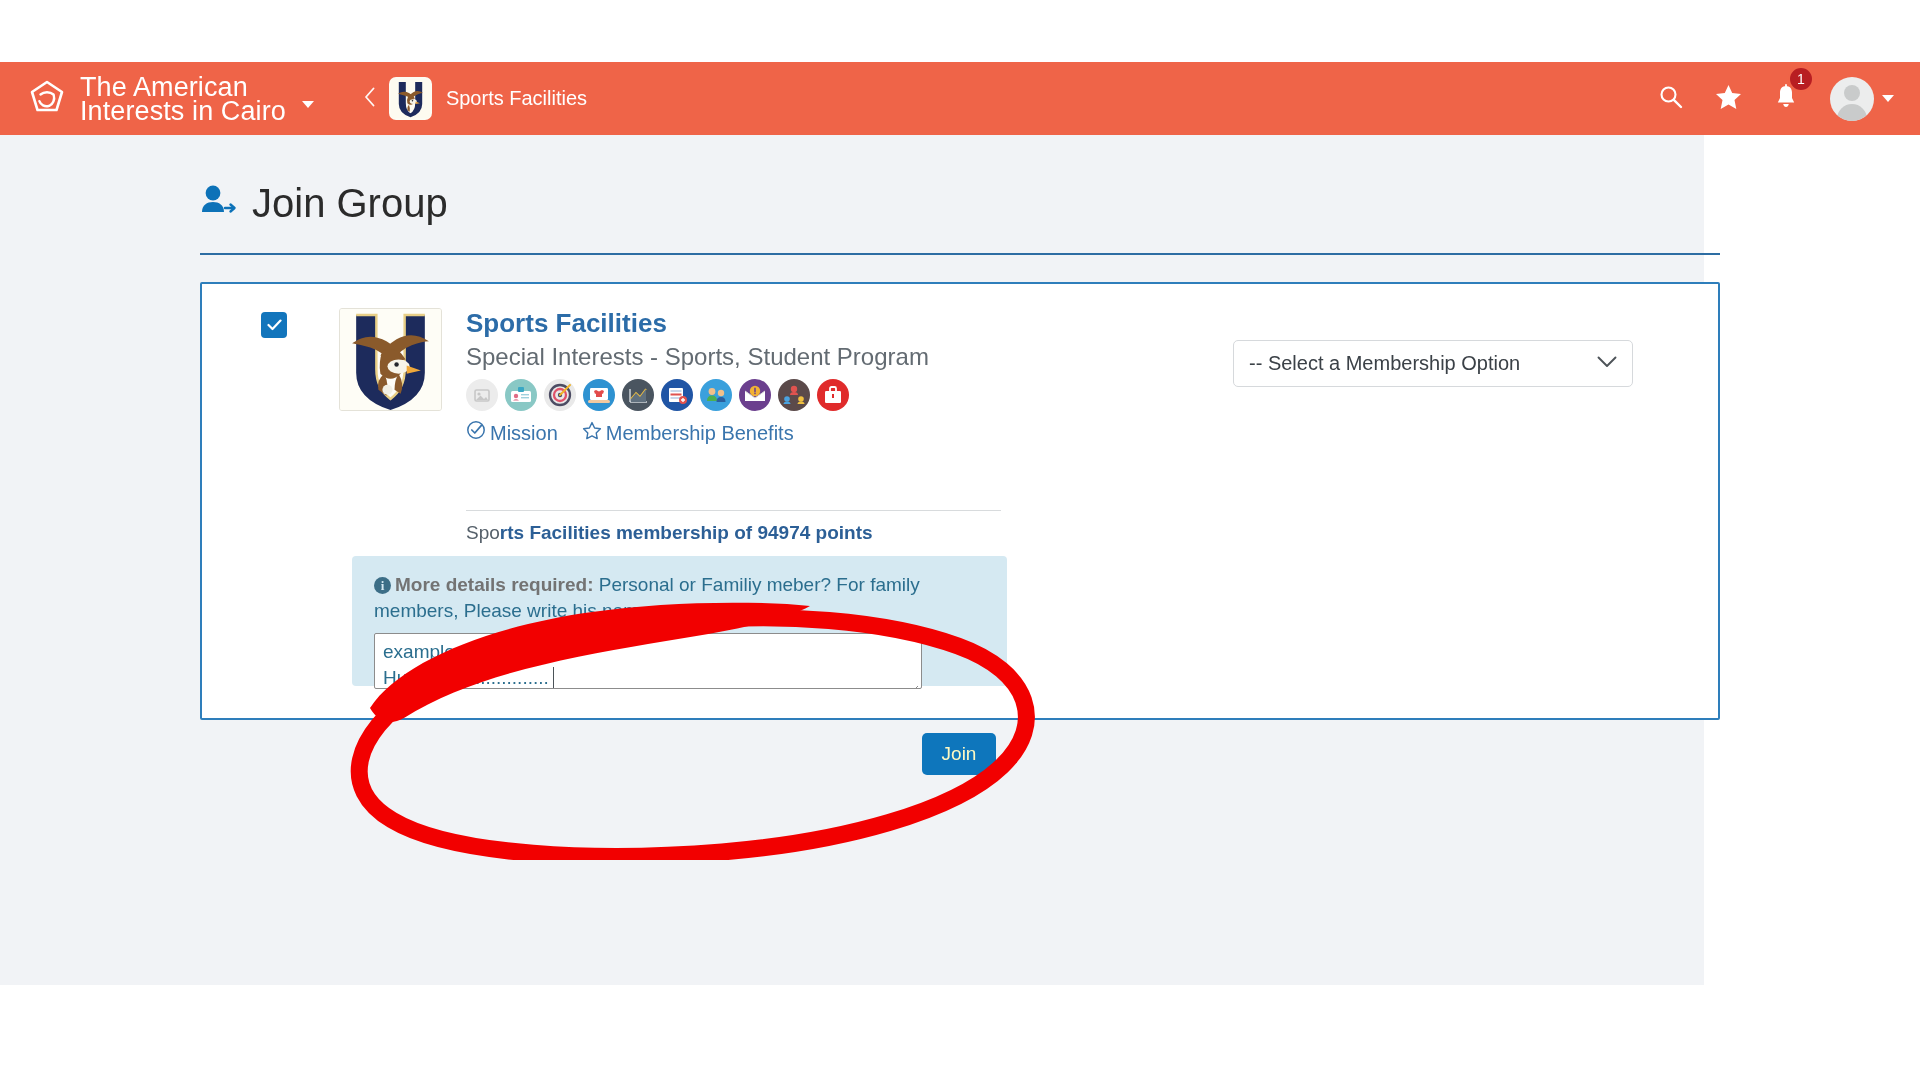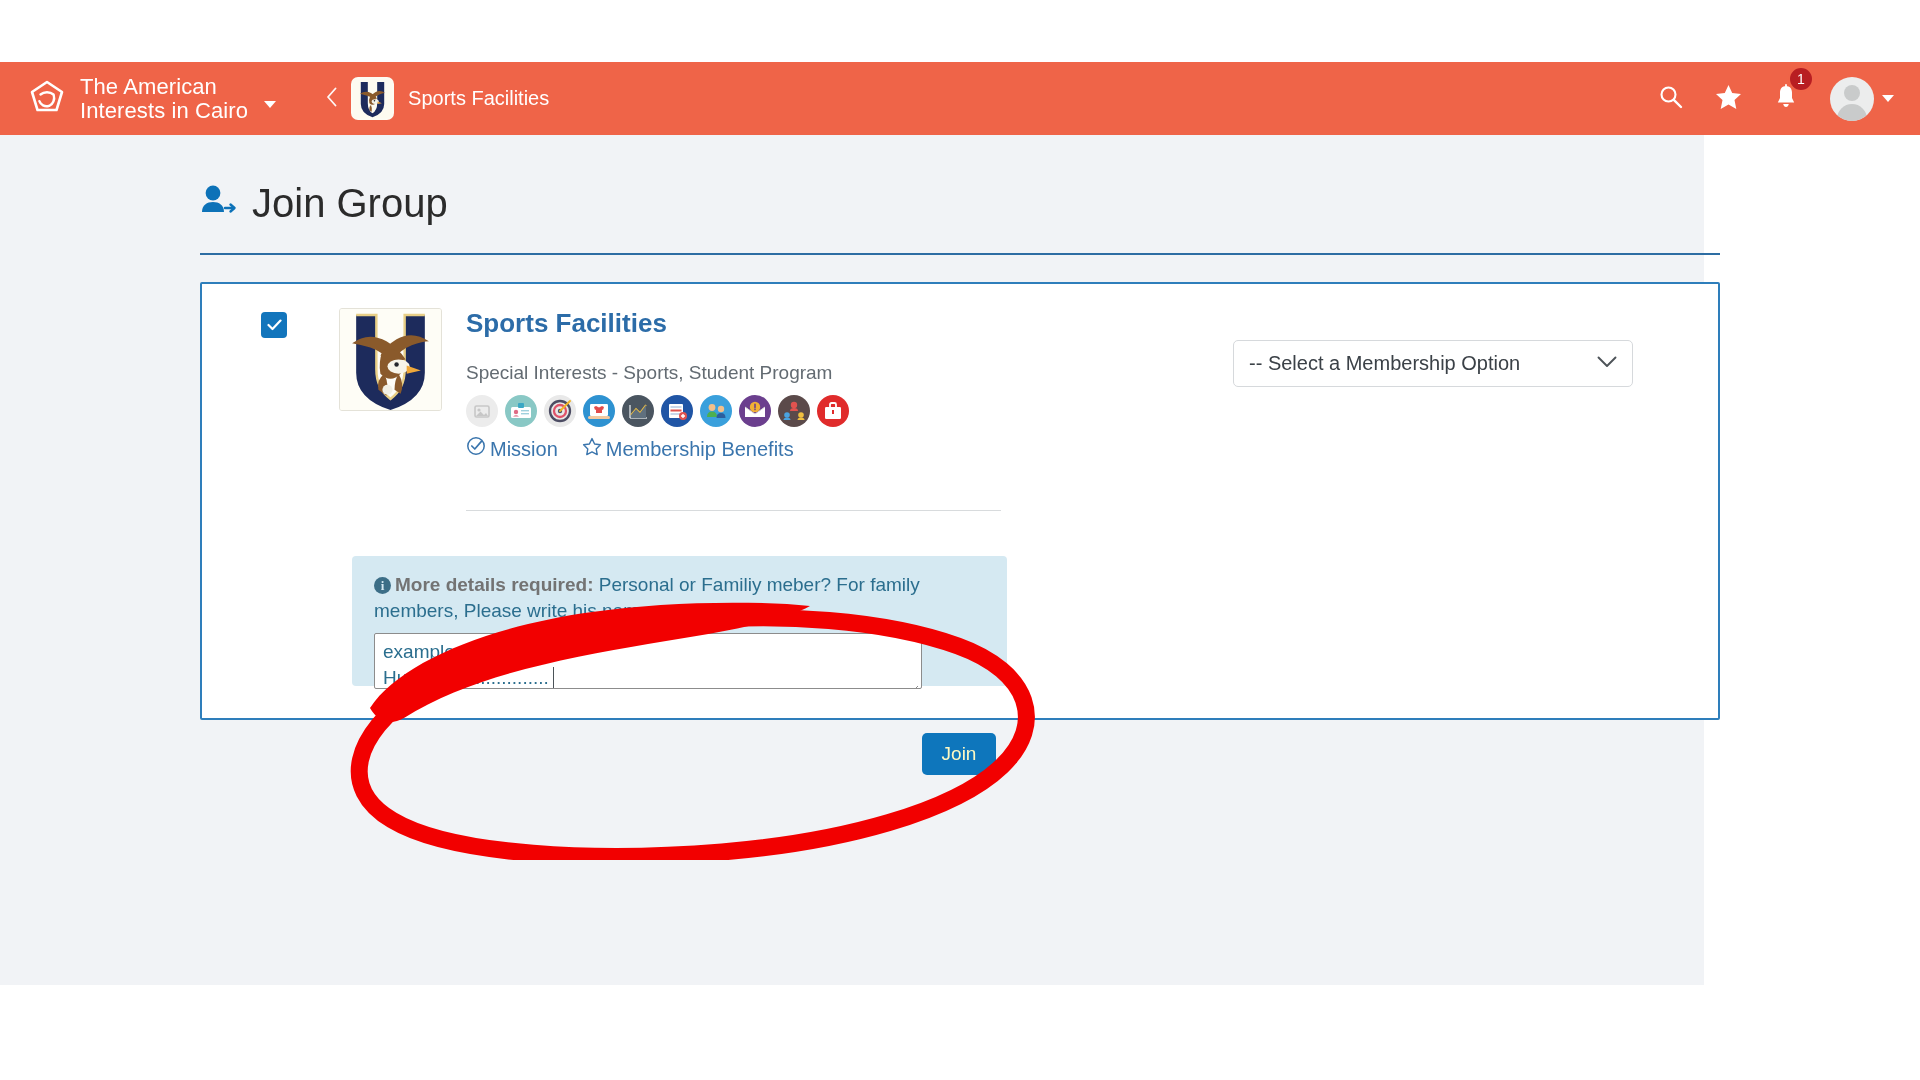--- a/index.html
+++ b/index.html
@@ -27,21 +27,21 @@
     display: flex; align-items: center;
   }
   .brand {
     display: flex; align-items: center;
     margin-left: 26px;
     gap: 12px;
   }
   .brand-mark { width: 42px; height: 42px; flex: 0 0 42px; }
   .brand-text {
     color: #ffffff;
-    font-size: 22px;
+    font-size: 27px;
     line-height: 24px;
     font-weight: 400;
     letter-spacing: .1px;
     white-space: nowrap;
   }
   .brand-caret {
     width: 0; height: 0; margin-left: 4px; margin-top: 12px;
     border-left: 6px solid transparent;
     border-right: 6px solid transparent;
     border-top: 7px solid #ffffff;
@@ -169,23 +169,23 @@
     width: 660px;
   }
   .group-name {
     color: #2c6ca8;
     font-size: 26px;
     font-weight: bold;
     line-height: 34px;
   }
   .group-cat {
     color: #636b72;
-    font-size: 19px;
+    font-size: 24px;
     line-height: 28px;
-    margin-top: 19px;
+    margin-top: 3px;
   }
   .badge-row {
     display: flex; align-items: center; gap: 7px;
     margin-top: 8px;
   }
   .badge { width: 32px; height: 32px; border-radius: 50%; flex: 0 0 32px; }
 
   .links-row {
     display: flex; align-items: center; gap: 24px;
     margin-top: 9px;
@@ -535,20 +535,21 @@
               <svg width="20" height="19" viewBox="0 0 20 19">
                   <path d="M10 1.6 L12.6 7 L18.4 7.8 L14.2 11.9 L15.2 17.6 L10 14.9 L4.8 17.6 L5.8 11.9 L1.6 7.8 L7.4 7 Z" fill="none" stroke="#3a75ad" stroke-width="1.4" stroke-linejoin="round"></path>
                 </svg>
             </span>
             <span>Membership Benefits</span>
           </span>
         </div>
       </div>
 
       <div class="card-divider"></div>
+      <div class="points-line"><span>Spo</span><b>rts Facilities membership of 94974 points</b></div>
 
       <div class="callout">
         <div class="callout-text">
           <span class="info-dot">i</span><span class="hdr">More details required:</span><span> Personal or Familiy meber? For family members, Please write his name.</span>
         </div>
         <div class="callout-input"><span>example:</span>
 <span>Husband, ...............</span><span class="caret"></span><span class="resize-grip"><svg width="10" height="10" viewBox="0 0 10 10">
                 <path d="M9 1 L1 9 M9 4.5 L4.5 9 M9 8 L8 9" stroke="#8c8c8c" stroke-width="1"></path>
               </svg></span></div>
       </div>

